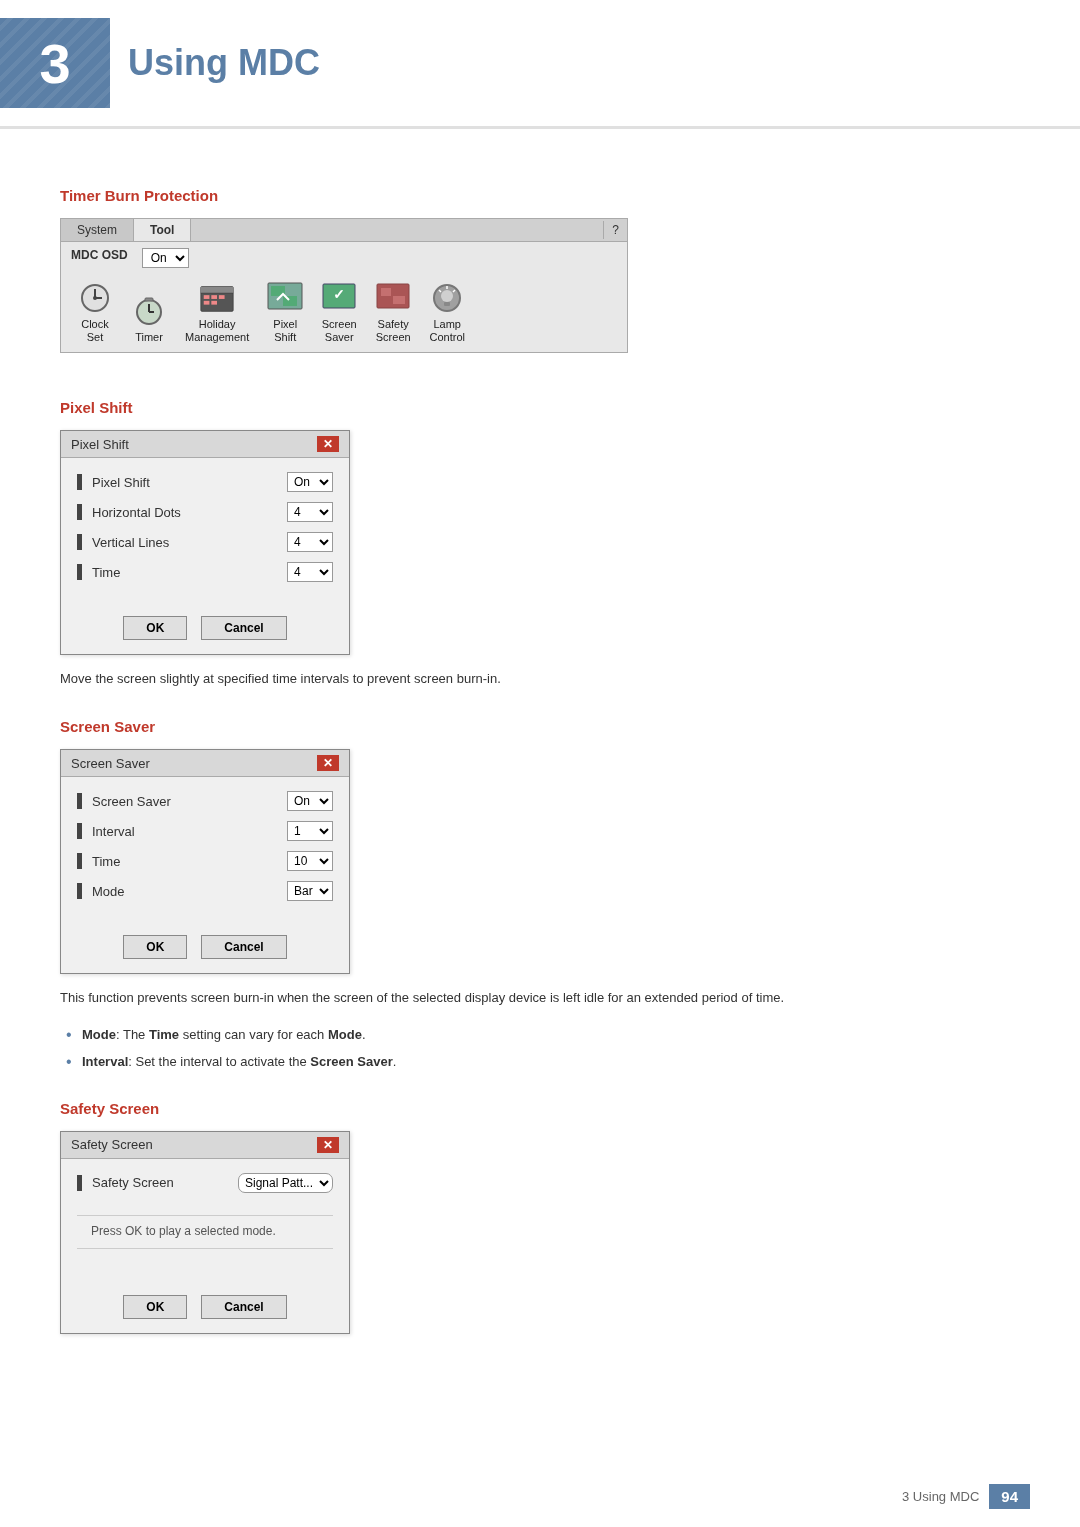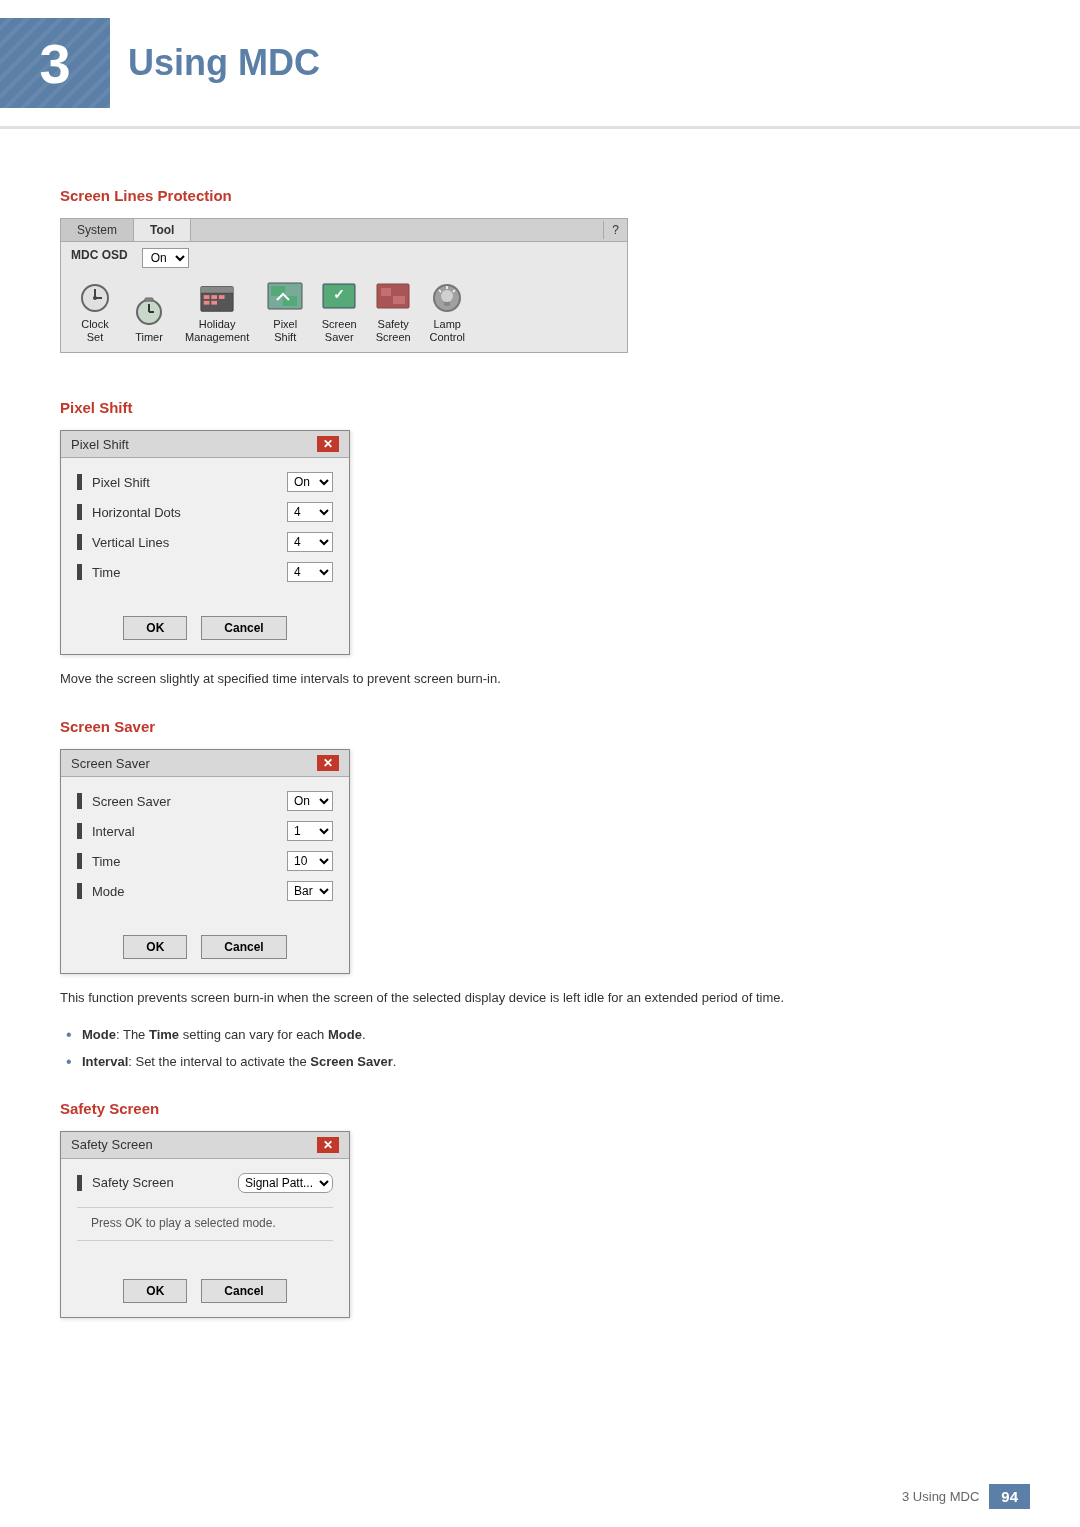--- a/index.html
+++ b/index.html
@@ -304,21 +304,21 @@
 <div class="chapter-banner">
   <div class="chapter-number-box">
     <span>3</span>
   </div>
   <span class="chapter-title">Using MDC</span>
 </div>
 
 <div class="content-area">
 
   
-  <div class="section-heading">Screen Lines Protection</div>
+  <div class="section-heading">Timer Burn Protection</div>
 
   
   <div class="toolbar-panel">
     <div class="toolbar-tabs-row">
       <div class="toolbar-tabs" style="display:flex;flex:1;align-items:center;">
         <div class="toolbar-tab">System</div>
         <div class="toolbar-tab active">Tool</div>
         <div style="flex:1;background:#c8c8c8;height:100%;border-bottom:none;"></div>
         <div class="toolbar-question">?</div>
       </div>
@@ -546,21 +546,21 @@
     <div class="dialog-body">
       <div class="dialog-row">
         <div class="dialog-indicator"></div>
         <span class="dialog-row-label">Safety Screen</span>
         <div class="dialog-row-value">
           <select class="dialog-select" style="min-width:90px;border-radius:7px;">
             <option>Signal Patt...</option>
           </select>
         </div>
       </div>
-      <div class="dialog-info-text" style="padding:8px 0 10px 14px; border-top:1px solid #ccc; border-bottom:1px solid #ccc; margin: 14px 0; font-size:12px; color:#555;">Press OK to play a selected mode.</div>
+      <div class="dialog-info-text" style="padding:8px 0 10px 14px; border-top:1px solid #ccc; border-bottom:1px solid #ccc; margin: 22px 0; font-size:12px; color:#555;">Press OK to play a selected mode.</div>
     </div>
     <div class="dialog-footer">
       <button class="dialog-btn ok">OK</button>
       <button class="dialog-btn">Cancel</button>
     </div>
   </div>
 
 </div>
 
 <div class="page-footer">

